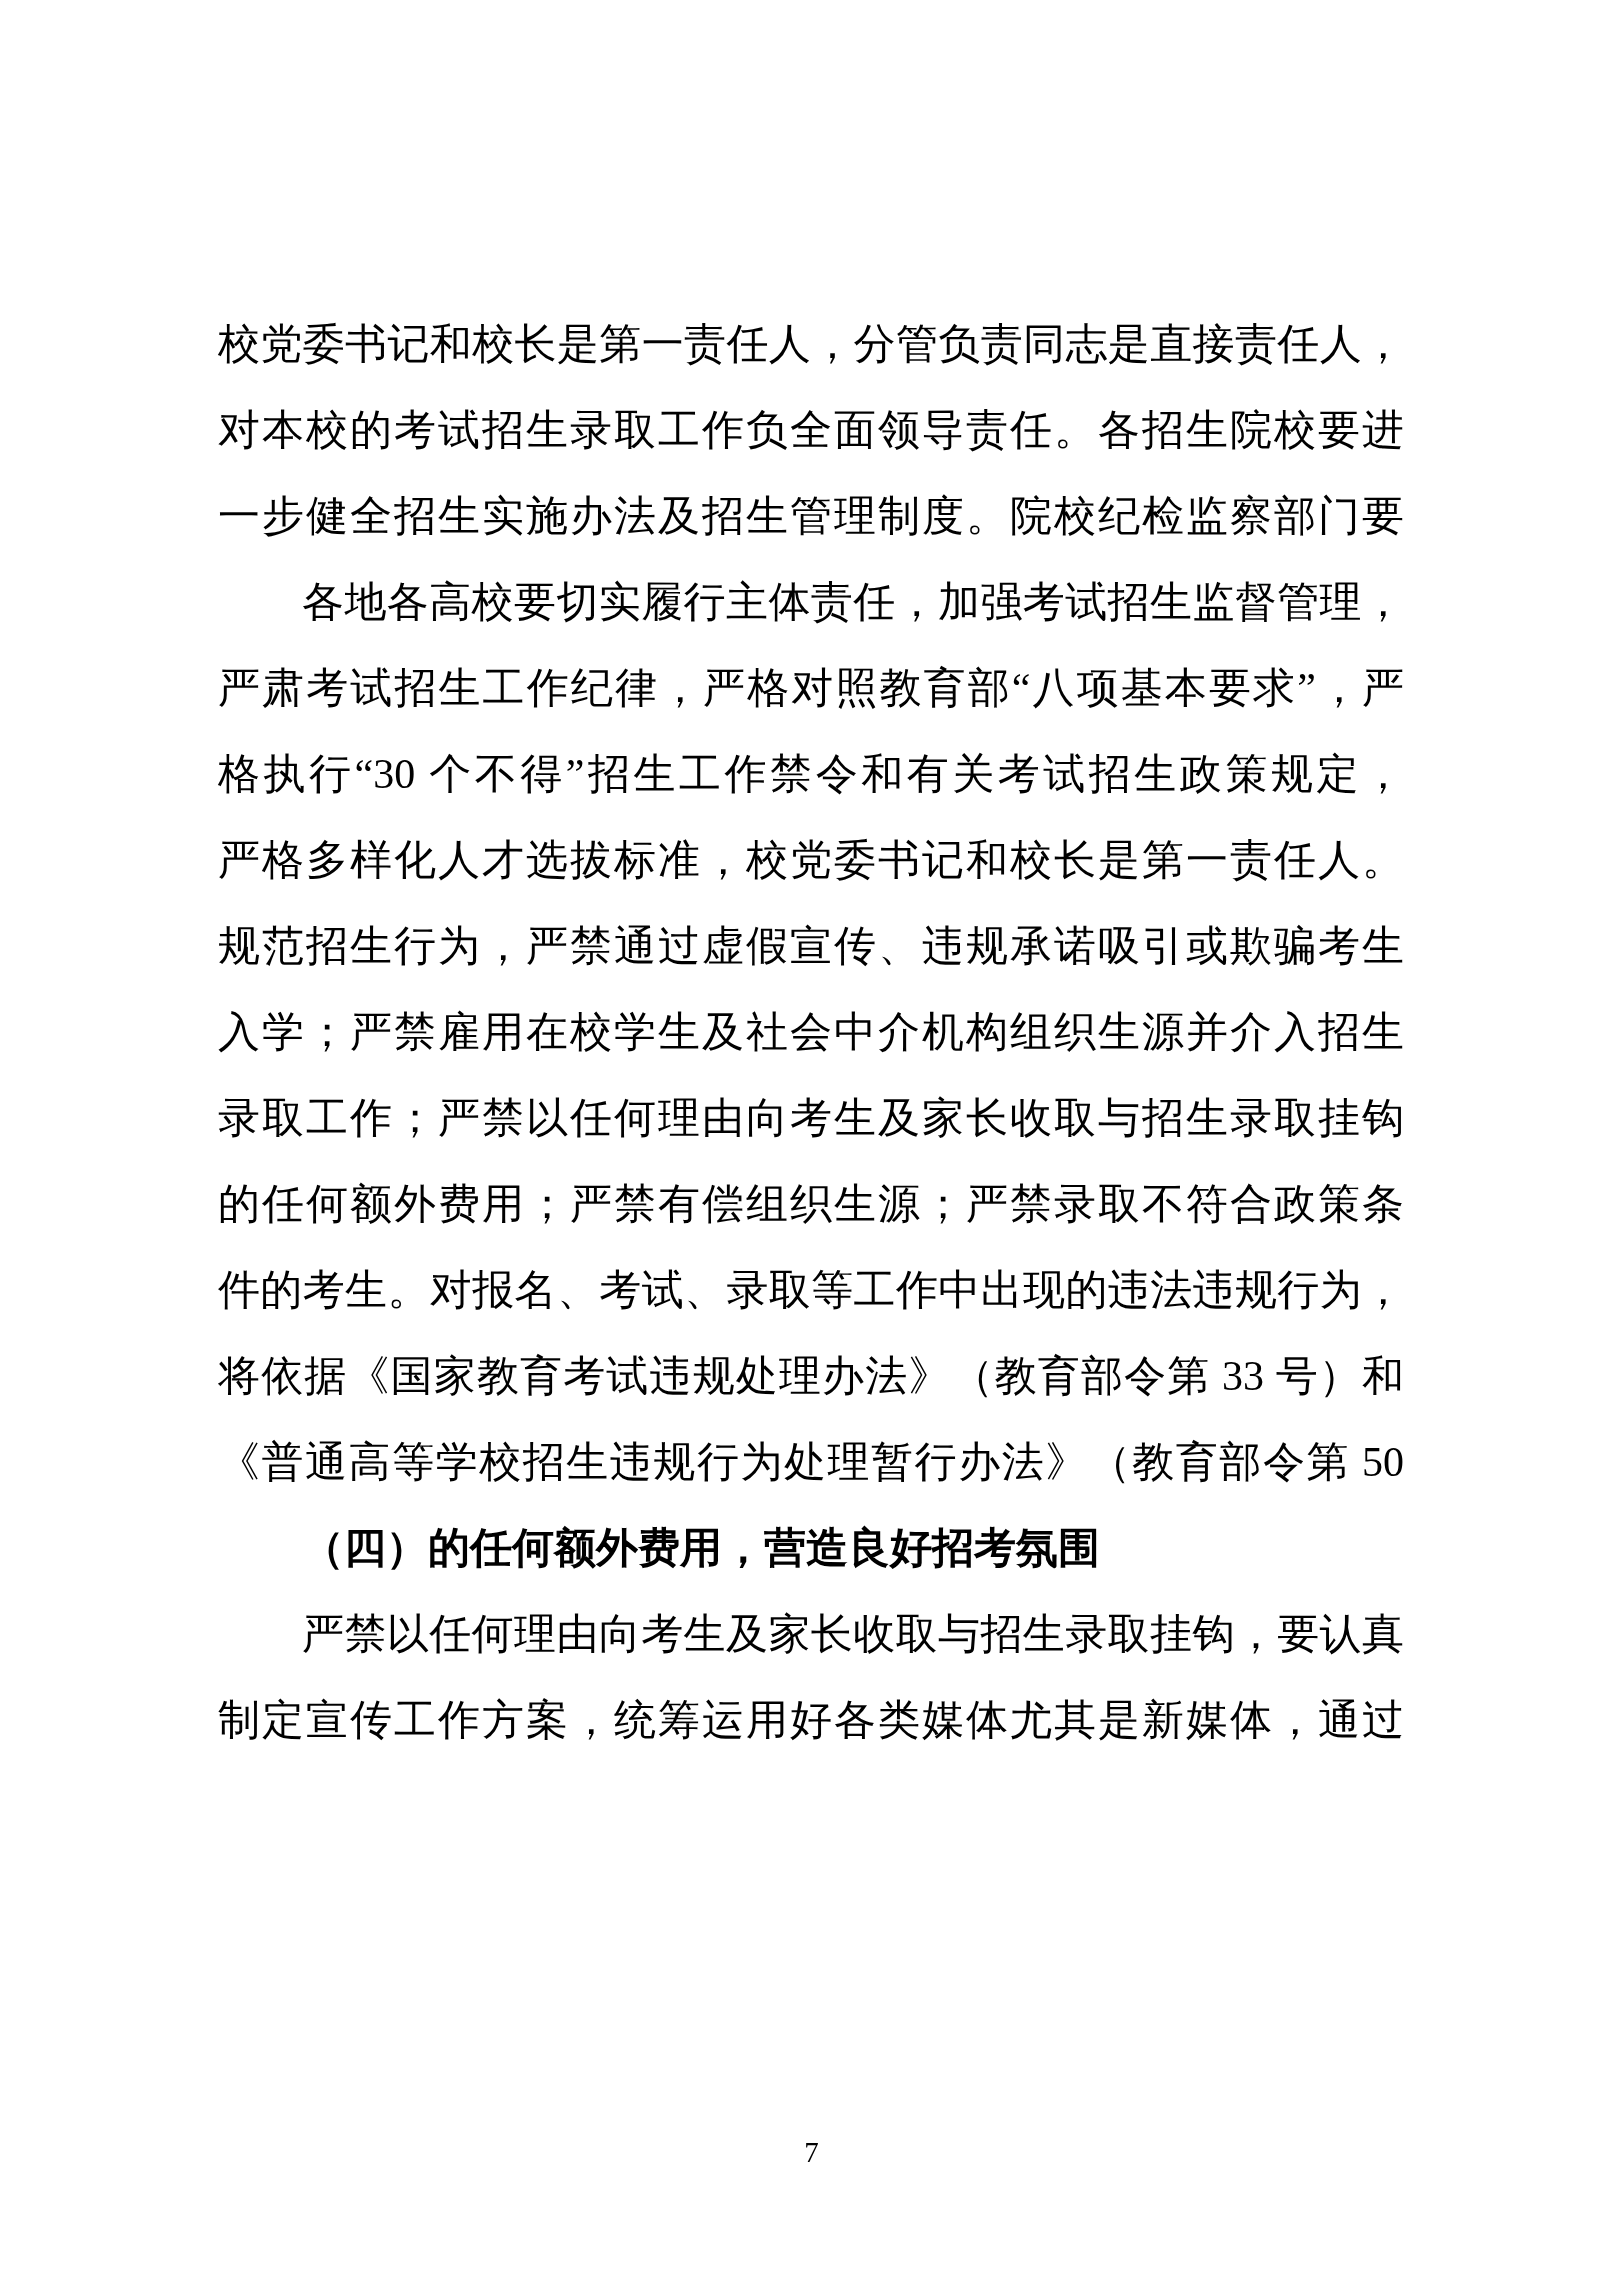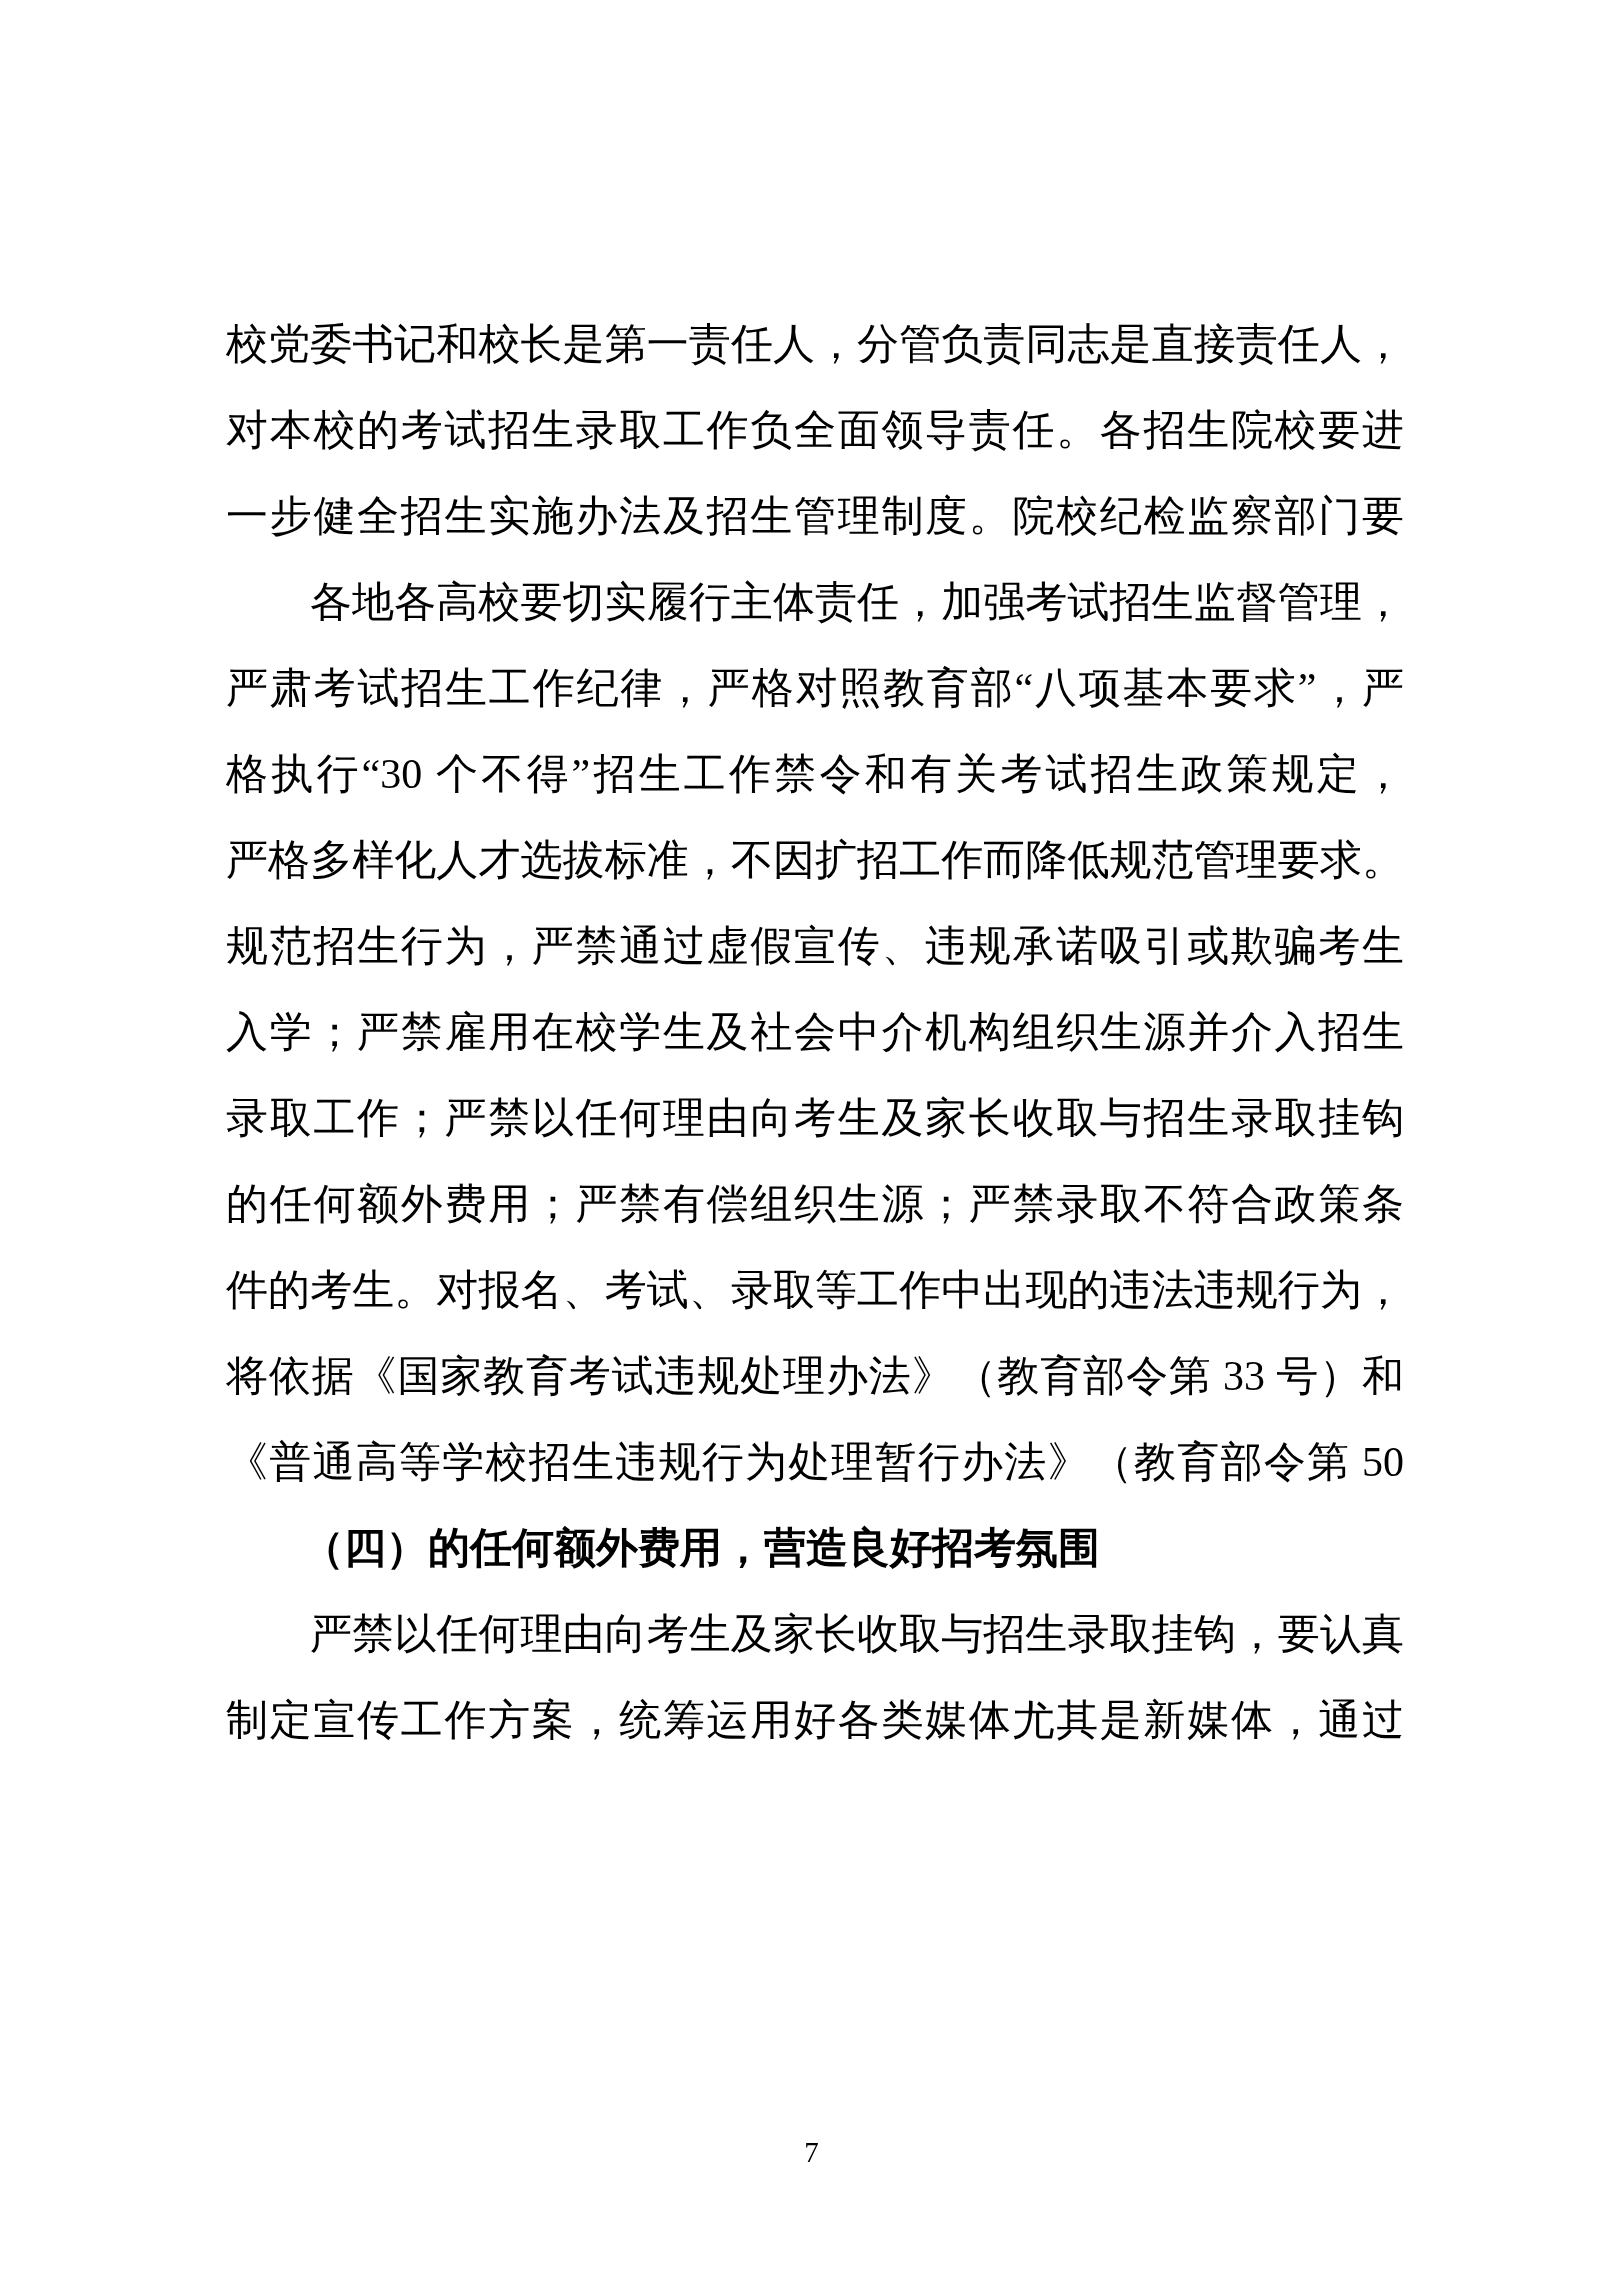--- a/index.html
+++ b/index.html
@@ -33,21 +33,20 @@
     line-height: 86px;
     font-size: 42px;
     text-align: justify;
     text-align-last: left;
     white-space: normal;
     letter-spacing: 0;
   }
   
   .j {
     text-align-last: justify;
-    margin-left: 8px;
   }
   
   .ind {
     text-indent: 84px;
   }
   
   .heading {
     font-weight: bold;
   }
   .folio {
@@ -65,21 +64,21 @@
 <body>
 
 <div class="page">
   <div class="content">
     <div class="line j">校党委书记和校长是第一责任人，分管负责同志是直接责任人，</div>
     <div class="line j">对本校的考试招生录取工作负全面领导责任。各招生院校要进</div>
     <div class="line j">一步健全招生实施办法及招生管理制度。院校纪检监察部门要</div>
     <div class="line j ind">各地各高校要切实履行主体责任，加强考试招生监督管理，</div>
     <div class="line j">严肃考试招生工作纪律，严格对照教育部“八项基本要求”，严</div>
     <div class="line j">格执行“30 个不得”招生工作禁令和有关考试招生政策规定，</div>
-    <div class="line j">严格多样化人才选拔标准，不因扩招工作而降低规范管理要求。</div>
+    <div class="line j">严格多样化人才选拔标准，校党委书记和校长是第一责任人。</div>
     <div class="line j">规范招生行为，严禁通过虚假宣传、违规承诺吸引或欺骗考生</div>
     <div class="line j">入学；严禁雇用在校学生及社会中介机构组织生源并介入招生</div>
     <div class="line j">录取工作；严禁以任何理由向考生及家长收取与招生录取挂钩</div>
     <div class="line j">的任何额外费用；严禁有偿组织生源；严禁录取不符合政策条</div>
     <div class="line j">件的考生。对报名、考试、录取等工作中出现的违法违规行为，</div>
     <div class="line j">将依据《国家教育考试违规处理办法》（教育部令第 33 号）和</div>
     <div class="line j">《普通高等学校招生违规行为处理暂行办法》（教育部令第 50</div>
     <div class="line heading ind">（四）的任何额外费用，营造良好招考氛围</div>
     <div class="line j ind">严禁以任何理由向考生及家长收取与招生录取挂钩，要认真</div>
     <div class="line j">制定宣传工作方案，统筹运用好各类媒体尤其是新媒体，通过</div>

